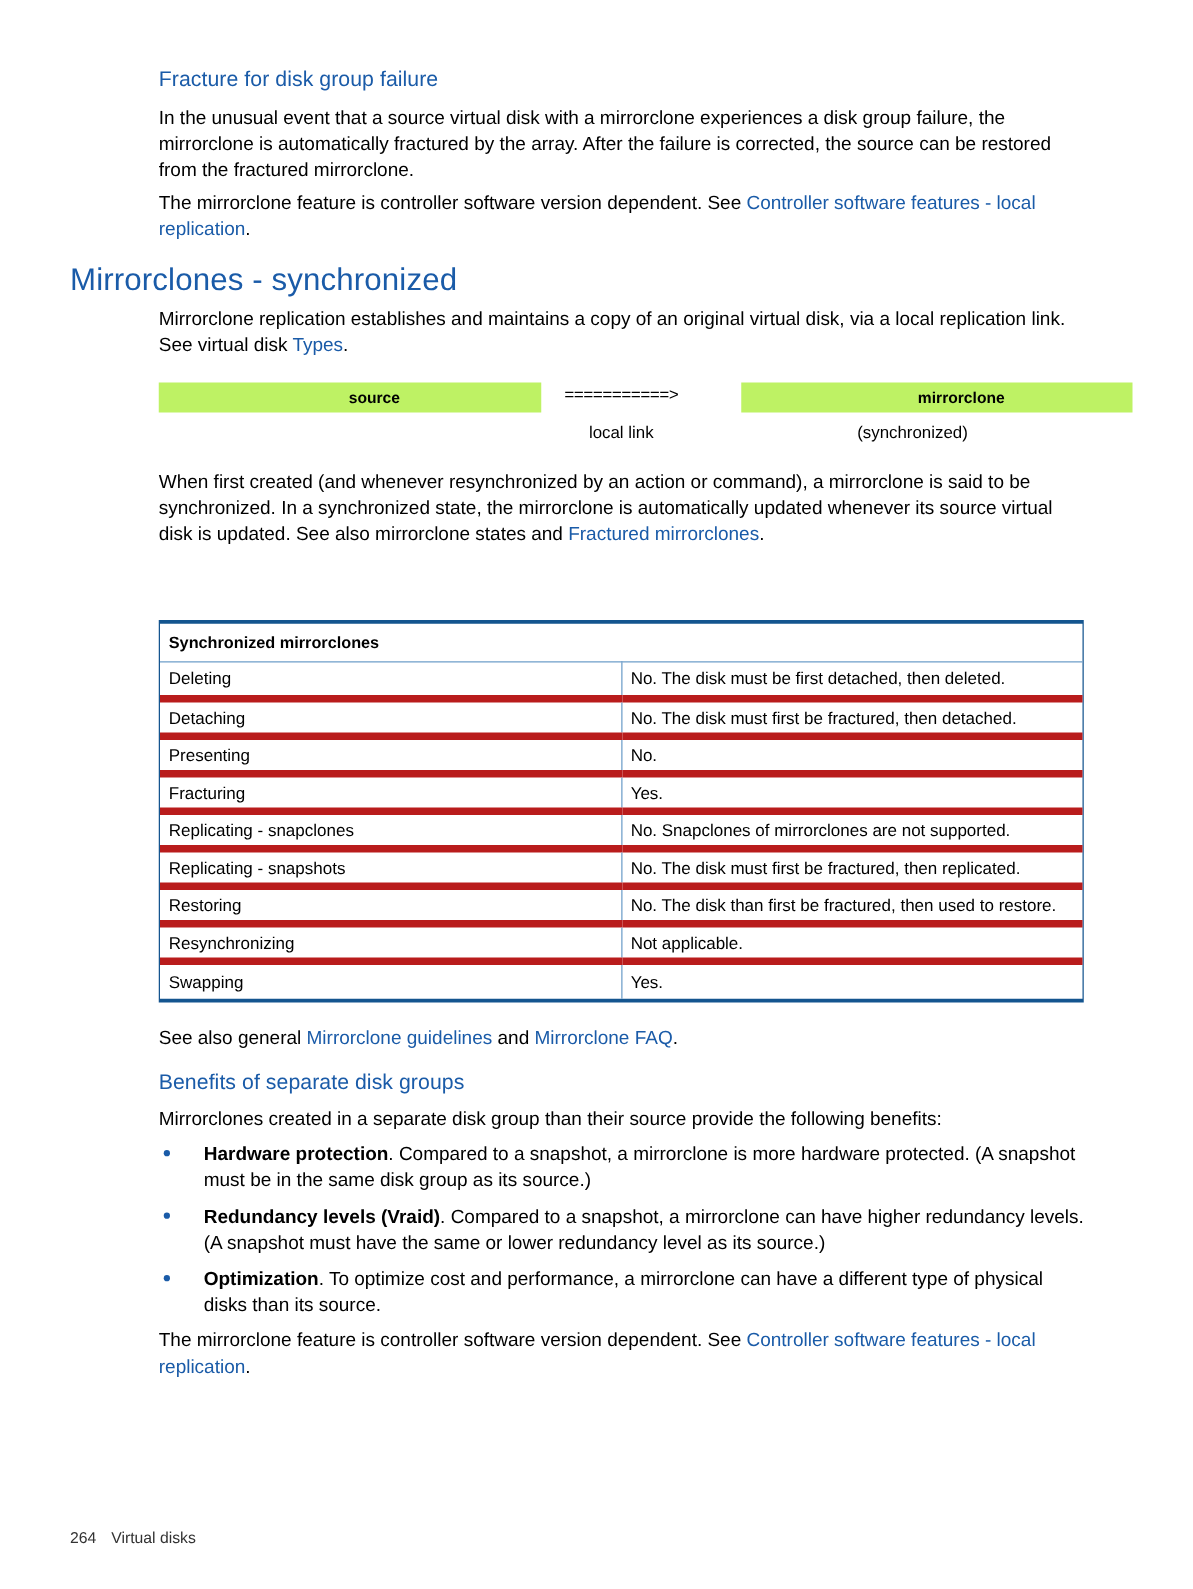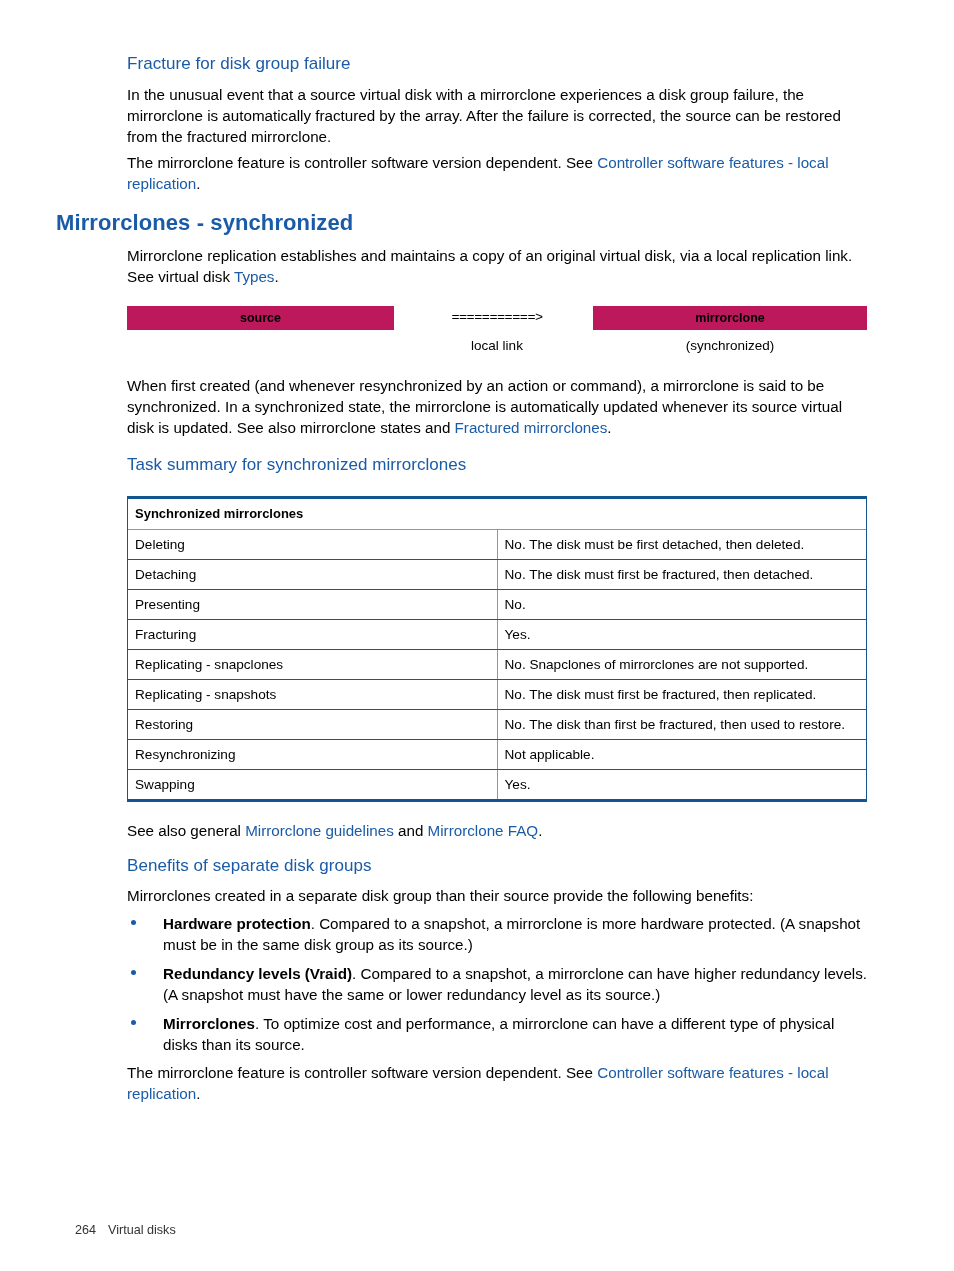--- a/index.html
+++ b/index.html
@@ -20,22 +20,22 @@
     width: 954px;
     height: 948px;
     box-sizing: border-box;
     border-radius: 16px;
   }
 
   
   .h1 {
     position: absolute;
     left: 56px;
-    font-size: 22px;
-    font-weight: 700;
+    font-size: 25px;
+    font-weight: 400;
     color: #1a5ba8;
     letter-spacing: 0.1px;
     white-space: nowrap;
   }
   .h2 {
     position: absolute;
     left: 127px;
     font-size: 17px;
     font-weight: 400;
     color: #1a5ba8;
@@ -66,25 +66,26 @@
     left: 127px;
     top: 306px;
     width: 740px;
     height: 60px;
   }
   .dbox {
     position: absolute;
     top: 0;
     height: 24px;
     line-height: 24px;
-    background: #be185d;
+    background: #bef264;
     text-align: center;
     font-size: 12.5px;
     font-weight: bold;
     color: #000;
+    padding-left: 39px;
   }
   .dbox-source { left: 0; width: 267px; }
   .dbox-mirror { left: 466px; width: 274px; }
   .darrow {
     position: absolute;
     top: 0;
     left: 300px;
     width: 140px;
     height: 24px;
     line-height: 24px;
@@ -124,21 +125,21 @@
   }
   table.summary th,
   table.summary td {
     font-size: 13.6px;
     color: #000;
     text-align: left;
     vertical-align: middle;
     height: 30px;
     padding: 0 0 0 7px;
     box-sizing: border-box;
-    border-bottom: 1px solid #b91c1c;
+    border-bottom: 6px solid #b91c1c;
   }
   table.summary tr:last-child td {
     border-bottom: none;
   }
   table.summary th.hdr {
     font-weight: bold;
     font-size: 13px;
     border-bottom: 1px solid #6e9ec9;
   }
   table.summary td.c1 {
@@ -175,21 +176,20 @@
   }
 
   
   .footer {
     position: absolute;
     left: 56px;
     top: 1223px;
     font-size: 12.6px;
     color: #333333;
     white-space: nowrap;
-    margin-left: 19px;
   }
   .footer .pgnum { margin-right: 12px; }
 </style>
 </head>
 <body>
 
 <div class="page">
 
   <div class="h2" style="top:54px;">Fracture for disk group failure</div>
 
@@ -212,21 +212,20 @@
     <div class="darrow">===========&gt;</div>
     <div class="dbox dbox-mirror">mirrorclone</div>
     <div class="dlabel dlabel-link">local link</div>
     <div class="dlabel dlabel-sync">(synchronized)</div>
   </div>
 
   <div class="para" style="top:375px;">
     <span>When first created (and whenever resynchronized by an action or command), a mirrorclone is said to be synchronized. In a synchronized state, the mirrorclone is automatically updated whenever its source virtual disk is updated. See also mirrorclone states and </span><span class="link">Fractured mirrorclones</span><span>.</span>
   </div>
 
-  <div class="h2" style="top:455px;">Task summary for synchronized mirrorclones</div>
 
   <div class="tbl-wrap">
     <table class="summary">
       <tbody>
         <tr>
           <th class="hdr" colspan="2">Synchronized mirrorclones</th>
         </tr>
       </tbody>
       <tbody id="tbl-rows">
           <tr>
@@ -275,21 +274,21 @@
 
   <div class="h2" style="top:856px;">Benefits of separate disk groups</div>
 
   <div class="para" style="top:885px;">
     <span>Mirrorclones created in a separate disk group than their source provide the following benefits:</span>
   </div>
 
   <div class="bullets" id="bullet-list">
       <div class="bullet-row"><span class="bullet-dot"></span><span class="bold">Hardware protection</span><span>. Compared to a snapshot, a mirrorclone is more hardware protected. (A snapshot must be in the same disk group as its source.)</span></div>
       <div class="bullet-row"><span class="bullet-dot"></span><span class="bold">Redundancy levels (Vraid)</span><span>. Compared to a snapshot, a mirrorclone can have higher redundancy levels. (A snapshot must have the same or lower redundancy level as its source.)</span></div>
-      <div class="bullet-row"><span class="bullet-dot"></span><span class="bold">Mirrorclones</span><span>. To optimize cost and performance, a mirrorclone can have a different type of physical disks than its source.</span></div>
+      <div class="bullet-row"><span class="bullet-dot"></span><span class="bold">Optimization</span><span>. To optimize cost and performance, a mirrorclone can have a different type of physical disks than its source.</span></div>
     </div>
 
   <div class="para" style="top:1062px;">
     <span>The mirrorclone feature is controller software version dependent. See </span><span class="link">Controller software features - local replication</span><span>.</span>
   </div>
 
   <div class="footer">
     <span class="pgnum">264</span><span>Virtual disks</span>
   </div>
 

